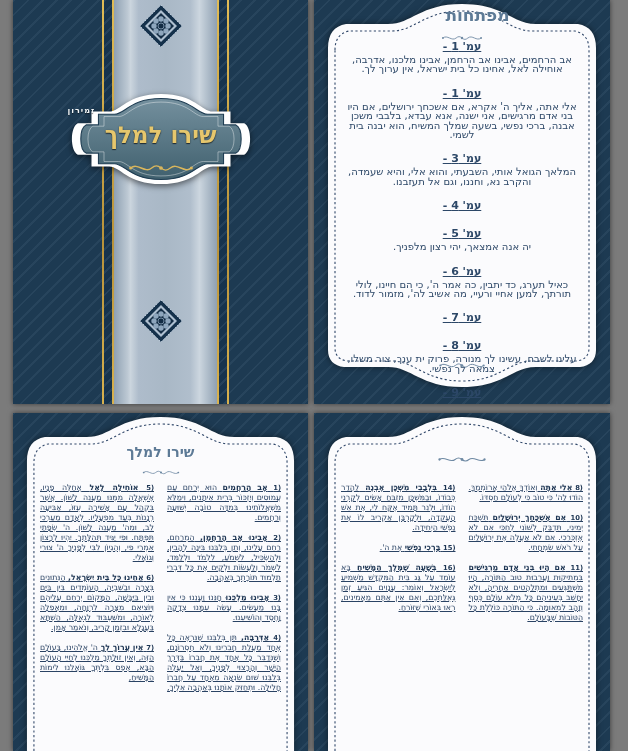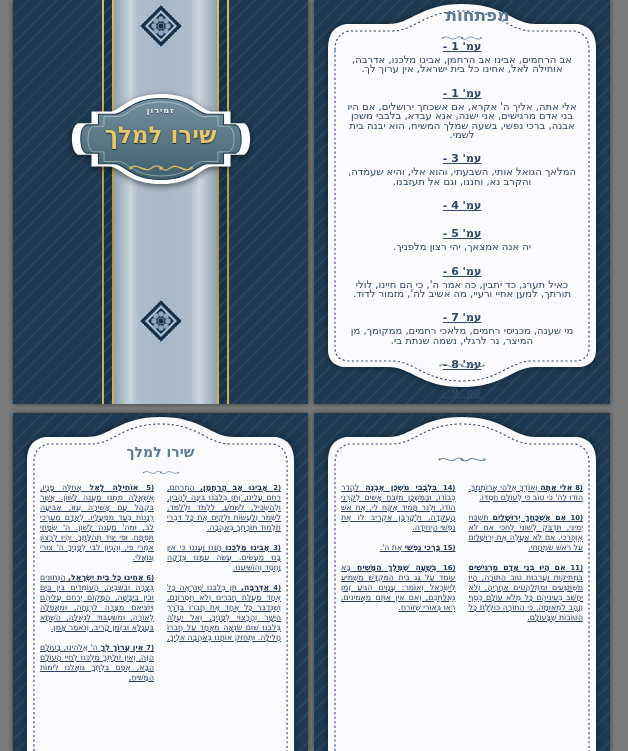--- a/index.html
+++ b/index.html
@@ -22,21 +22,21 @@
      background:linear-gradient(90deg,#8fa0b2 0%,#a7b6c4 7%,#bcc8d3 13%,#cbd5de 16%,#aebccb 24%,
                 #a9b8c6 50%,#b0becc 74%,#ccd6df 83%,#b6c3cf 89%,#8fa0b2 100%);}
   .g1{left:89px}.n1{left:91px}.g2{left:99px}.g3{left:204px}.n2{left:206px}.g4{left:214px}
 
   .diamond{position:absolute;left:50%;transform:translateX(-50%);}
   .diamond.top{top:3px;}
   .diamond.mid{top:298px;}
 
   .badge{position:absolute;left:50%;top:84px;transform:translateX(-50%);width:186px;height:110px;}
   .badge svg.shape{position:absolute;left:0;top:0;filter:drop-shadow(0 2px 3px rgba(0,0,0,.55));}
-  .badge-kicker{position:absolute;left:0;right:0;top:22px;text-align:center;color:#f2f5f7;
+  .badge-kicker{position:absolute;left:0;right:0;top:22px;color:#f2f5f7;
      font-size:8px;font-weight:bold;letter-spacing:1px;text-shadow:0 1px 1px rgba(0,0,0,.5);}
   .badge-title{position:absolute;left:0;right:0;top:38px;text-align:center;color:#e6c76d;
      font-size:23px;font-weight:bold;text-shadow:0 1px 1px rgba(0,0,0,.6),0 0 2px rgba(0,0,0,.3);}
   .badge-flourish{position:absolute;left:50%;top:76px;transform:translateX(-50%);color:#d9b65c;}
 
   
   svg.panel{position:absolute;left:0;top:0;filter:drop-shadow(0 0 3px rgba(0,0,0,.5));}
   .panel-paper{fill:#fbfbfd;}
   .panel-dash{fill:none;stroke:#32496b;stroke-width:1.1;stroke-dasharray:2.2 2.4;}
 
@@ -168,24 +168,24 @@
       <div class="toc-section">
         <div class="toc-head">עמ' 5 -</div>
         <div class="toc-entries">יה אנה אמצאך, יהי רצון מלפניך.</div>
       </div>
       <div class="toc-section">
         <div class="toc-head">עמ' 6 -</div>
         <div class="toc-entries">כאיל תערג, כד יתבין, כה אמר ה', כי הם חיינו, לולי תורתך, למען אחיי ורעיי, מה אשיב לה', מזמור לדוד.</div>
       </div>
       <div class="toc-section">
         <div class="toc-head">עמ' 7 -</div>
-        <div class="toc-entries">מי שענה, מכניסי רחמים, מלאכי רחמים, ממקומך, מן המיצר, נר לרגלי, נשמה שנתת בי.</div>
       </div>
       <div class="toc-section">
         <div class="toc-head">עמ' 8 -</div>
+        <div class="toc-entries">עלינו לשבח, עשינו לך מנורה, פרוק ית ענך, צור משלו, צמאה לך נפשי.</div>
       </div>
       <div class="toc-section">
         <div class="toc-head">עמ' 9 -</div>
         <div class="toc-entries">קול ברמה נשמע, רחם בחסדך, רחם נא, שפכי כמים לבך, שמעתי קול, תמכתי, תפילה לעני.</div>
       </div>
     </div>
     <div class="flourish bottom">
       <svg width="50" height="11" viewBox="0 0 60 12">
           <use href="#flourish-swirl"></use>
         </svg>
@@ -199,20 +199,25 @@
     </svg>
     <div class="page-title">שירו למלך</div>
     <div class="flourish">
       <svg width="40" height="9" viewBox="0 0 60 12">
           <use href="#flourish-swirl"></use>
         </svg>
     </div>
     <div class="cols">
       <div class="col">
         <p class="item">
+          <span class="num">1)</span>
+          <span class="lead">אָב הָרַחֲמִים</span>
+          <span class="rest">הוּא יְרַחֵם עַם עֲמוּסִים וְיִזְכּוֹר בְּרִית אֵיתָנִים, וִימַלֵּא מִשְׁאֲלוֹתֵינוּ בְּמִדָּה טוֹבָה יְשׁוּעָה וְרַחֲמִים.</span>
+        </p>
+        <p class="item">
           <span class="num">2)</span>
           <span class="lead">אָבִינוּ אָב הָרַחֲמָן,</span>
           <span class="rest">הַמְרַחֵם, רַחֵם עָלֵינוּ, וְתֵן בְּלִבֵּנוּ בִּינָה לְהָבִין, וּלְהַשְׂכִּיל, לִשְׁמֹעַ, לִלְמֹד וּלְלַמֵּד, לִשְׁמֹר וְלַעֲשׂוֹת וּלְקַיֵּם אֶת כָּל דִּבְרֵי תַלְמוּד תּוֹרָתְךָ בְּאַהֲבָה.</span>
         </p>
         <p class="item">
           <span class="num">3)</span>
           <span class="lead">אָבִינוּ מַלְכֵּנוּ</span>
           <span class="rest">חָנֵּנוּ וַעֲנֵנוּ כִּי אֵין בָּנוּ מַעֲשִׂים. עֲשֵׂה עִמָּנוּ צְדָקָה וָחֶסֶד וְהוֹשִׁיעֵנוּ.</span>
         </p>
         <p class="item">

